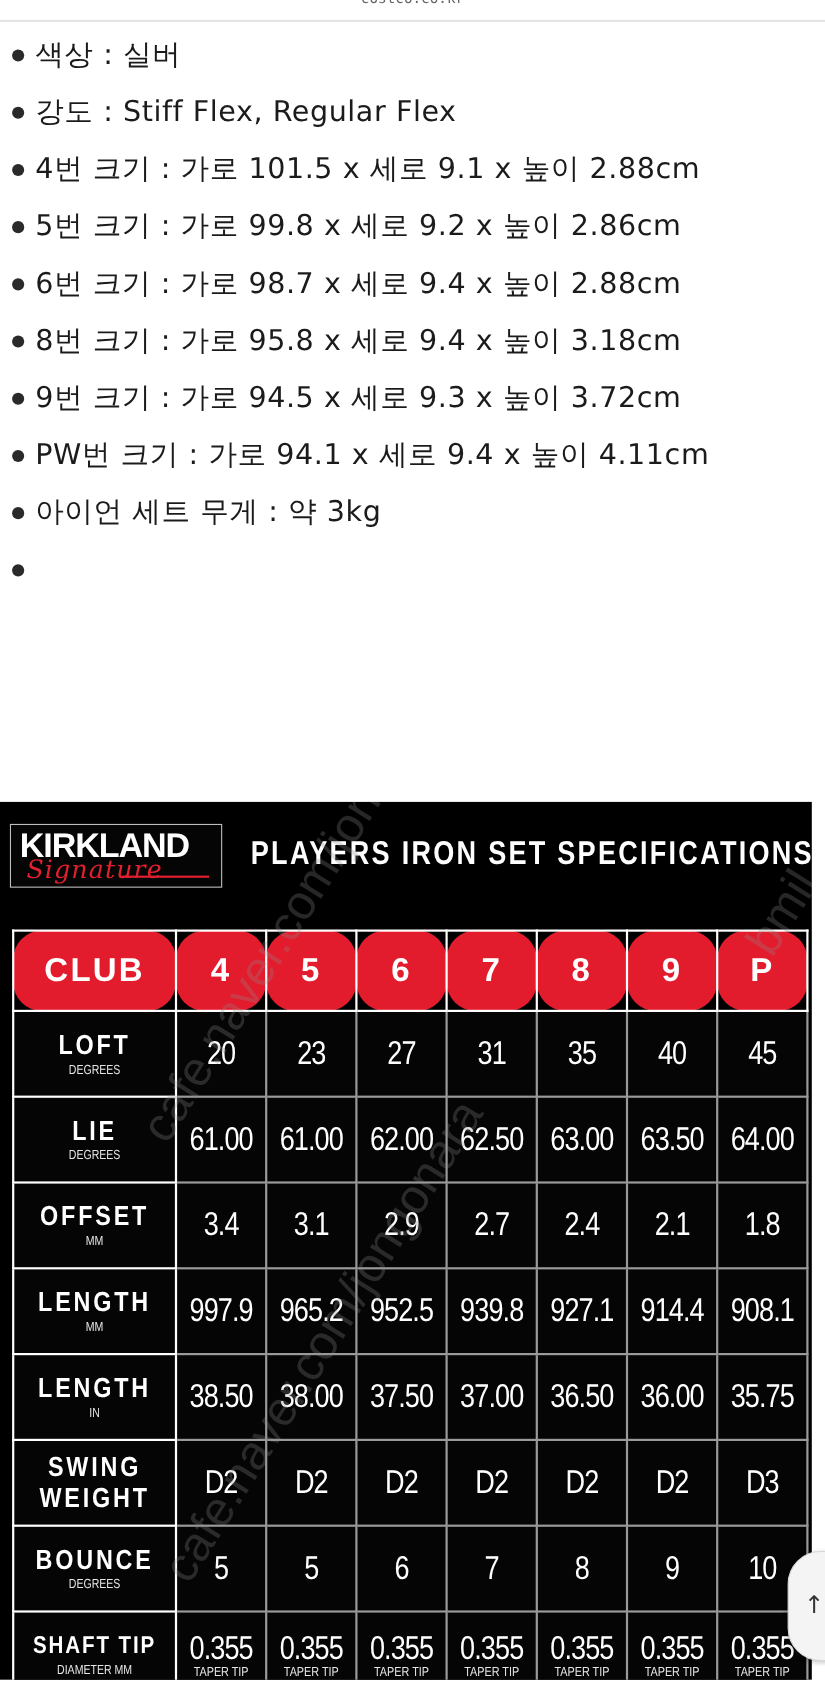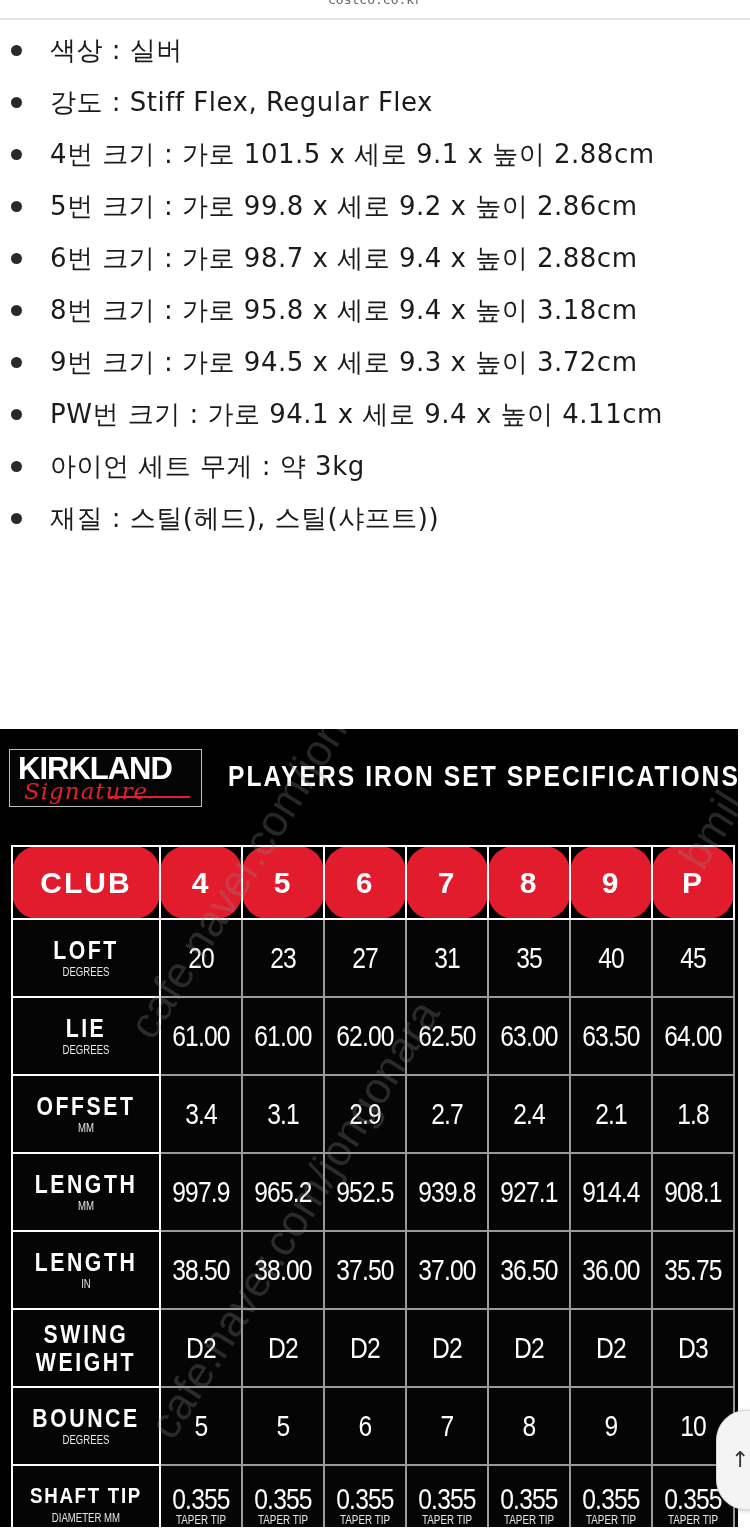--- a/index.html
+++ b/index.html
@@ -10,21 +10,21 @@
     position: absolute; left: 0; top: 0; width: 750px; height: 20px;
     border-bottom: 2px solid #e4e4e4; background: #fff;
   }
   .url-text {
     position: absolute; top: -8px; left: 0; width: 100%; text-align: center;
     font-family: "DejaVu Sans Mono", monospace; font-size: 13px; color: #666;
   }
 
   .spec-list { position: absolute; left: 0; top: 24px; width: 750px; list-style: none; }
   .spec-item {
-    position: relative; padding-left: 50px; padding-right: 10px;
+    position: relative; padding-left: 32px; padding-right: 10px;
     font-size: 26px; line-height: 52px; color: #1b1b1b; letter-spacing: 0.5px;
     font-family: "DejaVu Sans", sans-serif; font-weight: normal;
   }
   .spec-item .bullet {
     position: absolute; left: 11px; top: 21px; width: 11px; height: 11px;
     border-radius: 50%; background: #2a2a2a;
   }
 
   .spec-panel {
     position: absolute; left: 0; top: 729px; width: 738px; height: 798px;
@@ -107,21 +107,21 @@
 <ul class="spec-list">
   <li class="spec-item"><span class="bullet"></span><span>색상 : 실버</span></li>
   <li class="spec-item"><span class="bullet"></span><span>강도 : Stiff Flex, Regular Flex</span></li>
   <li class="spec-item"><span class="bullet"></span><span>4번 크기 : 가로 101.5 x 세로 9.1 x 높이 2.88cm</span></li>
   <li class="spec-item"><span class="bullet"></span><span>5번 크기 : 가로 99.8 x 세로 9.2 x 높이 2.86cm</span></li>
   <li class="spec-item"><span class="bullet"></span><span>6번 크기 : 가로 98.7 x 세로 9.4 x 높이 2.88cm</span></li>
   <li class="spec-item"><span class="bullet"></span><span>8번 크기 : 가로 95.8 x 세로 9.4 x 높이 3.18cm</span></li>
   <li class="spec-item"><span class="bullet"></span><span>9번 크기 : 가로 94.5 x 세로 9.3 x 높이 3.72cm</span></li>
   <li class="spec-item"><span class="bullet"></span><span>PW번 크기 : 가로 94.1 x 세로 9.4 x 높이 4.11cm</span></li>
   <li class="spec-item"><span class="bullet"></span><span>아이언 세트 무게 : 약 3kg</span></li>
-  <li class="spec-item"><span class="bullet"></span><span>재질 : 스틸(헤드), 스틸(샤프트))</span></li>
+  <li class="spec-item"><span class="bullet"></span></li>
 </ul>
 
 <div class="spec-panel">
   <div class="logo-box">
     <div class="logo-main">KIRKLAND</div>
     <div class="logo-sub">Signature</div>
     <div class="logo-sub-line"></div>
   </div>
   <div class="panel-title">PLAYERS IRON SET SPECIFICATIONS</div>
 

